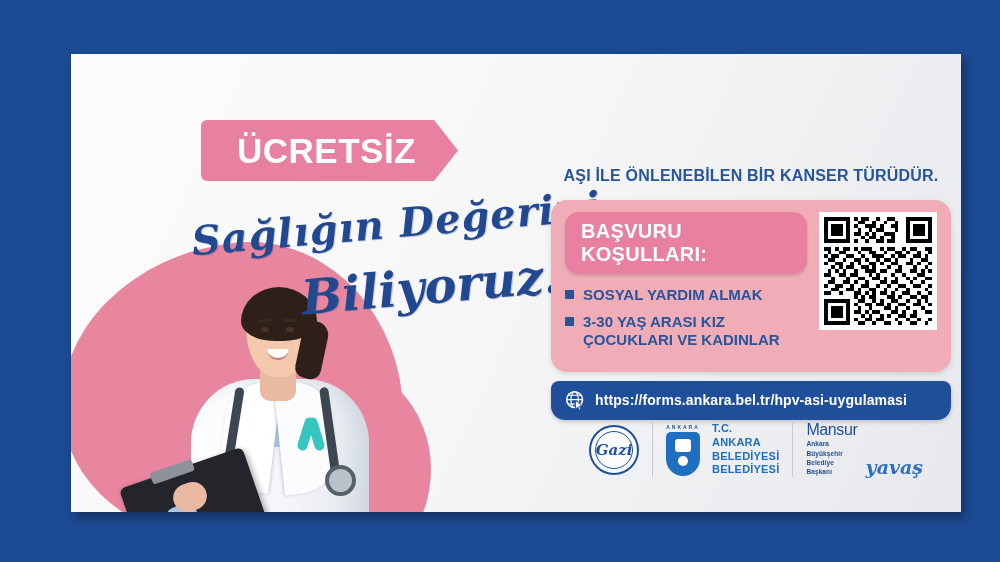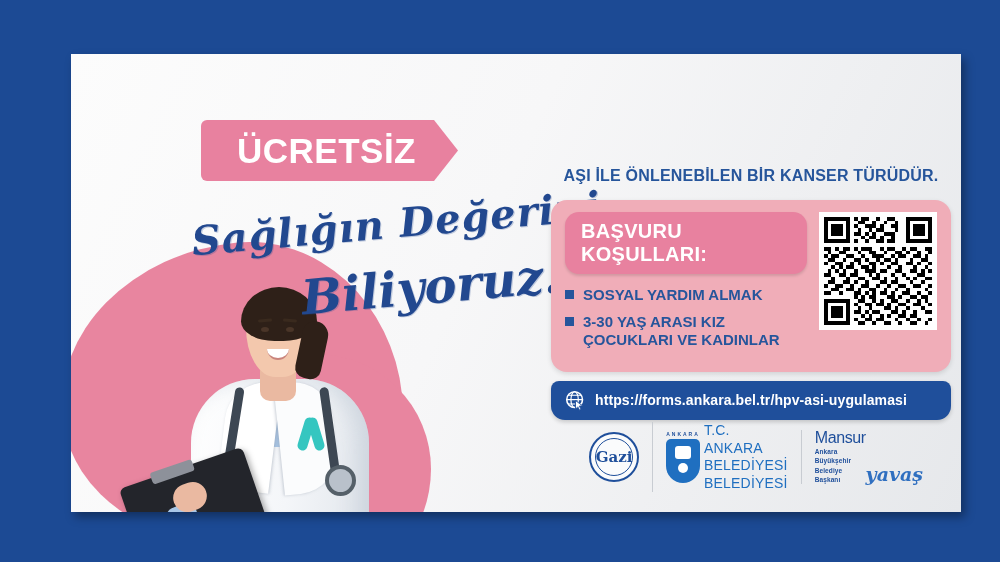--- a/index.html
+++ b/index.html
@@ -202,42 +202,42 @@
     width:46px;height:46px;border-radius:50%;
     border:2.5px solid #1f4f9b;
     display:flex;align-items:center;justify-content:center;
     position:relative;background:#fafbfc;
   }
   .gazi-seal::after{
     content:"";position:absolute;left:4px;top:4px;right:4px;bottom:4px;
     border:1px solid #1f4f9b;border-radius:50%;
   }
   .gazi-mark{
-    font-family:"DejaVu Serif", serif;
+    font-family:"DejaVu Serif", serif;font-style:italic;
     color:#1f4f9b;font-size:15px;font-weight:bold;z-index:1;
   }
   .abb-shield{
     width:34px;height:44px;background:#1f6fc0;
     border-radius:5px 5px 17px 17px;position:relative;overflow:hidden;
   }
   .abb-shield::before{
     content:"";position:absolute;left:9px;top:7px;width:16px;height:13px;
     background:#fff;border-radius:3px;
   }
   .abb-shield::after{
     content:"";position:absolute;left:12px;top:24px;width:10px;height:10px;
     background:#fff;border-radius:50%;
   }
   .abb-top{
     font-size:5px;font-weight:bold;color:#1f4f9b;letter-spacing:2px;
     text-align:center;margin-bottom:2px;
   }
   .abb-text{
-    color:#1f6fc0;font-size:14px;font-weight:normal;line-height:1.25;
-    margin-left:4px;letter-spacing:.2px;
+    color:#1f6fc0;font-size:11px;font-weight:bold;line-height:1.25;
+    margin-left:12px;letter-spacing:.2px;
   }
   .mansur{line-height:1;}
   .mansur-name{
     color:#1f4f9b;font-size:16px;font-weight:normal;letter-spacing:-.4px;
   }
   .mansur-row{display:flex;align-items:flex-end;gap:11px;margin-top:1px;}
   .mansur-sub{
     color:#1f4f9b;font-size:6.5px;font-weight:bold;line-height:1.45;
     letter-spacing:.1px;
   }

